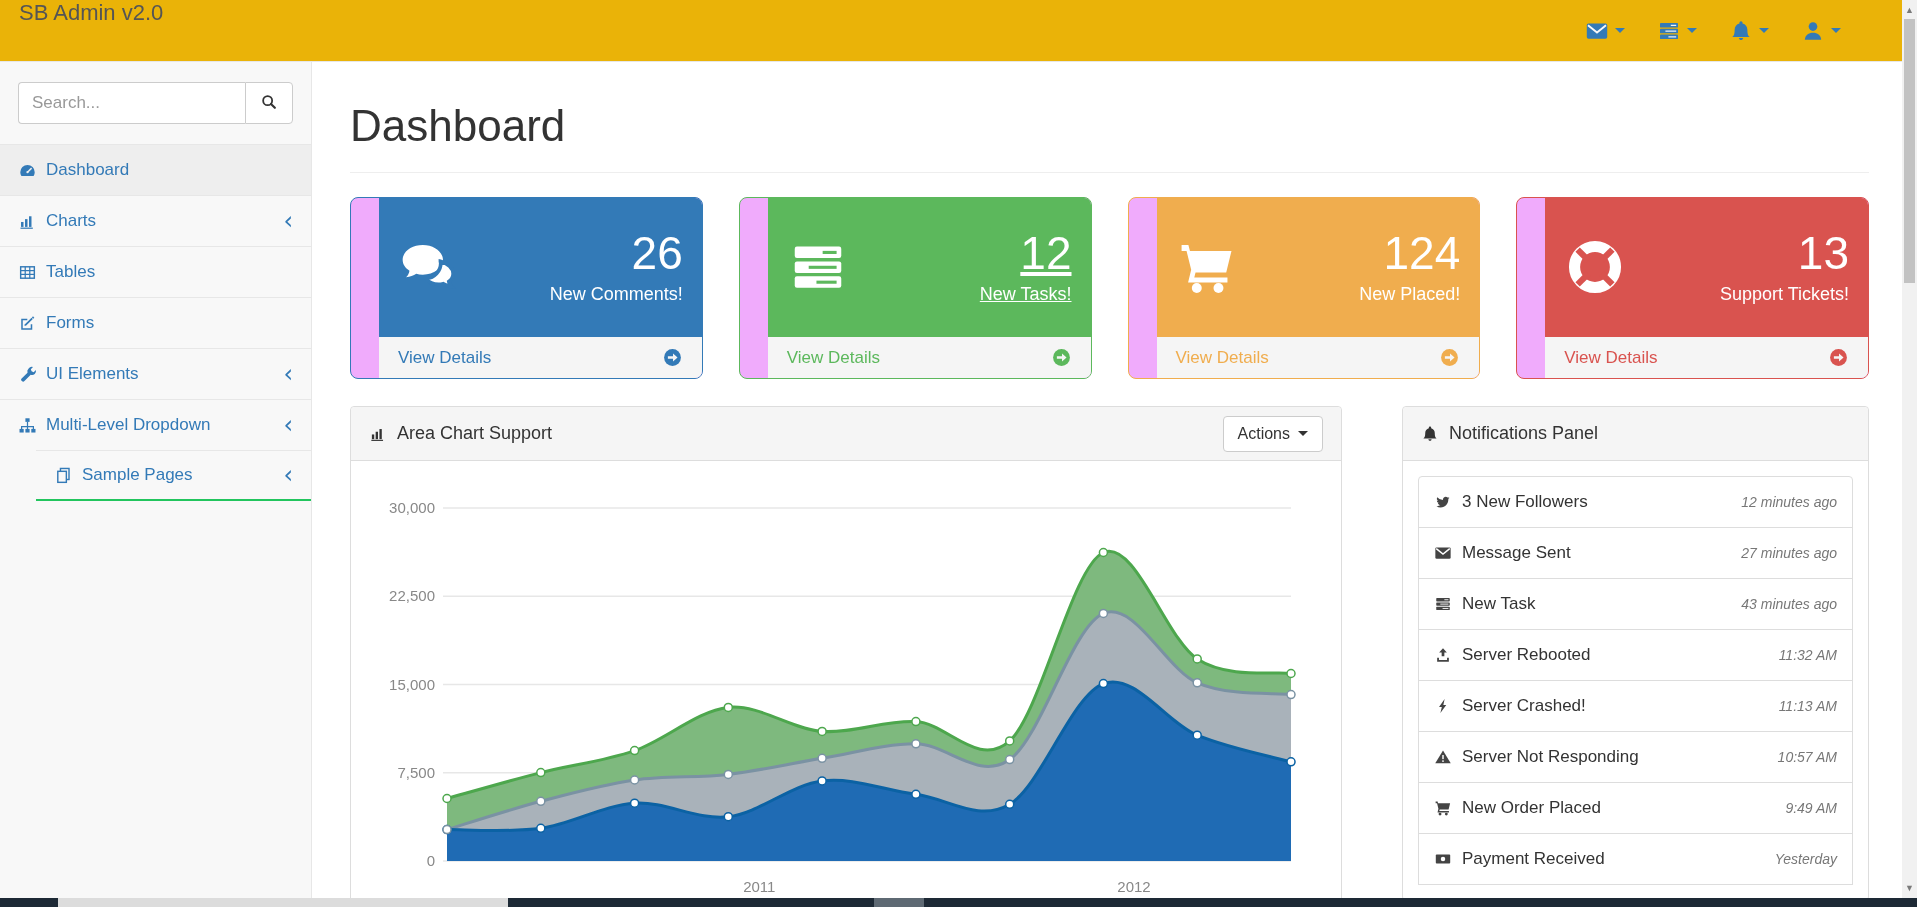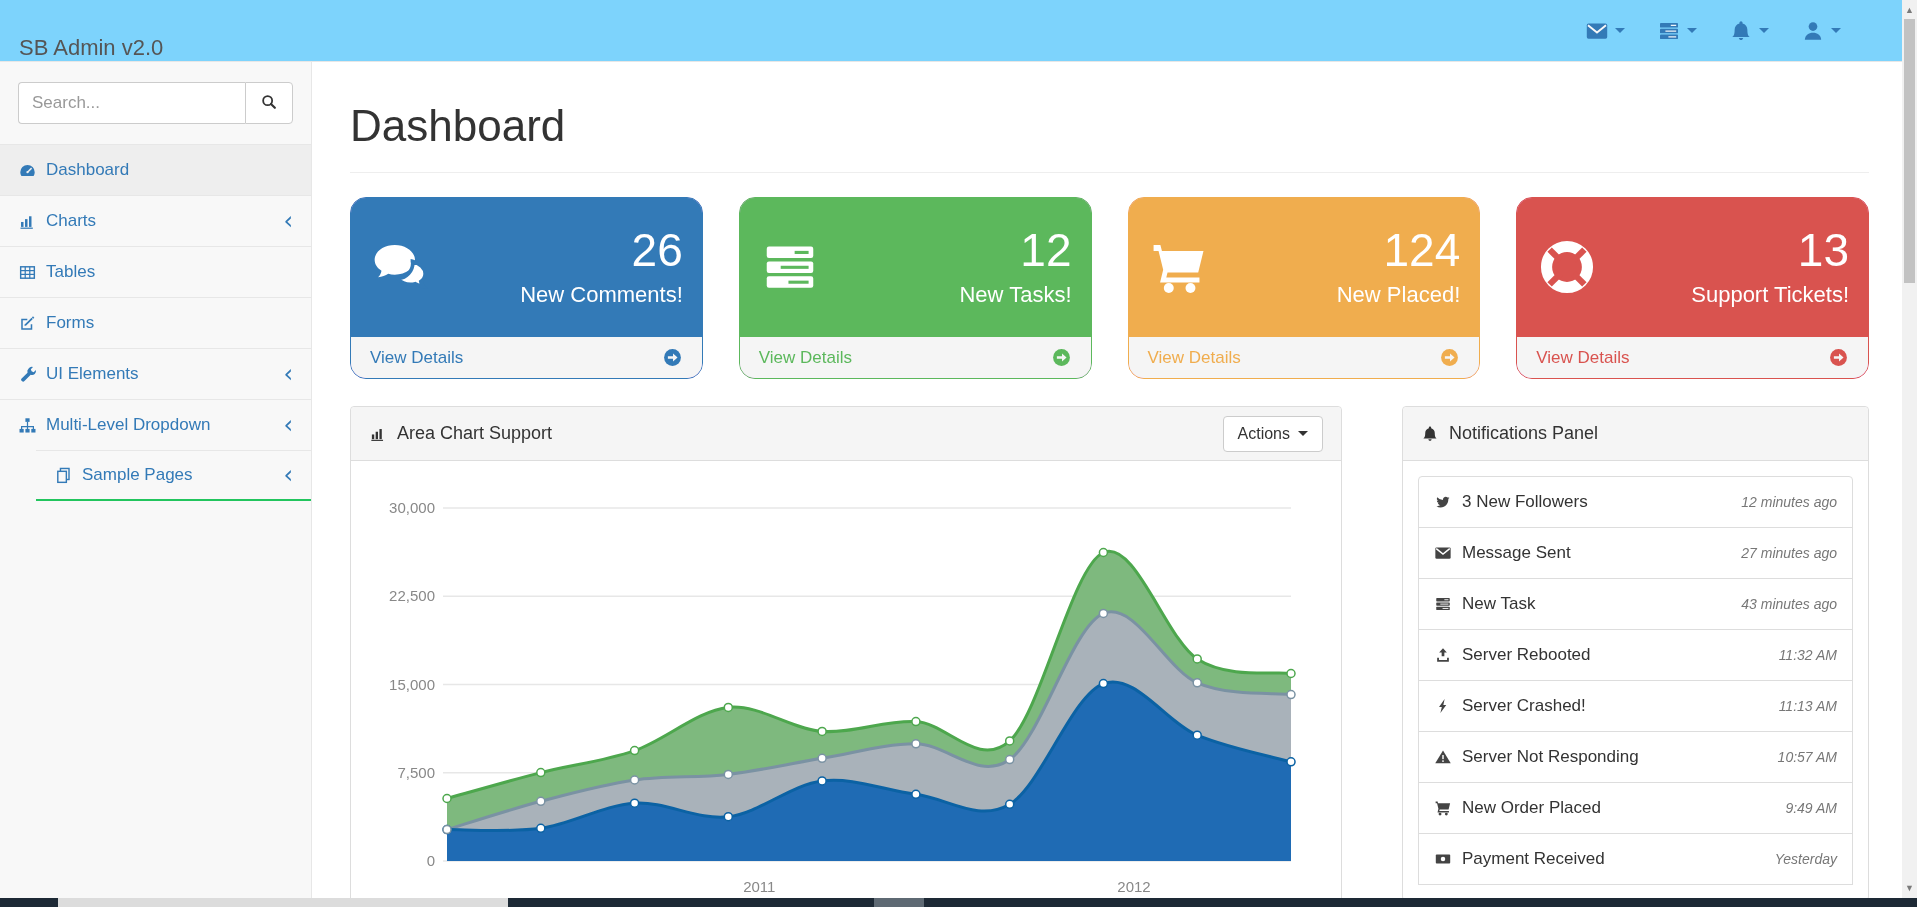--- a/index.html
+++ b/index.html
@@ -1,22 +1,22 @@
 <!DOCTYPE html>
 <html><head>
 <meta charset="utf-8">
 <style>
   * { margin:0; padding:0; box-sizing:border-box; }
   html,body { width:1917px; height:907px; overflow:hidden; background:#fff; }
   #app { position:relative; width:1917px; height:907px; background:#fff; overflow:hidden;
          font-family:"Liberation Sans", sans-serif; color:#333; }
 
   
-  header { position:absolute; left:0; top:0; width:1902px; height:62px; background:#7dd3fc;
-           border-bottom:1px solid #e7e7e7; display:flex; align-items:flex-end; z-index:5; }
+  header { position:absolute; left:0; top:0; width:1902px; height:62px; background:#eab308;
+           border-bottom:1px solid #e7e7e7; display:flex; align-items:flex-start; z-index:5; }
   .brand { margin-left:19px; font-size:22px; color:#555; text-decoration:none; }
   #nav-menus { margin-left:auto; margin-right:45px; display:flex; height:100%; }
   .nav-item { display:flex; align-items:center; gap:6px; padding:0 16px; color:#337ab7; cursor:pointer; }
   .caret { display:inline-block; width:0; height:0; border-left:5px solid transparent;
            border-right:5px solid transparent; border-top:5px solid currentColor; }
 
   
   aside { position:absolute; left:0; top:62px; width:312px; height:836px; background:#f8f8f8;
           border-right:1px solid #e7e7e7; }
   .search-wrap { display:flex; margin:20px 18px; height:42px; }
@@ -32,25 +32,25 @@
   #side-menu li:last-child { border-bottom:2px solid #22c55e;margin-left:36px; }
   .side-item.active { background:#eee; }
   .side-icon { width:28px; display:flex; align-items:center; }
   .angle { margin-left:auto; font-size:24px; line-height:1; color:#337ab7; font-family:"DejaVu Sans", sans-serif; }
 
   
   main { position:absolute; left:313px; top:62px; width:1589px; height:836px; background:#fff; }
   h1 { margin:38px 37px 0; font-size:44px; font-weight:500; color:#333; line-height:52px; }
   .page-line { margin:20px 33px 0 37px; border-bottom:1px solid #eee; }
   #stats-row { display:flex; gap:36px; margin:24px 33px 0 37px; }
-  .stat { flex:1; border:1px solid; border-radius:16px; overflow:hidden; background:#f0abfc; }
+  .stat { flex:1; border:1px solid; border-radius:8px; overflow:hidden; background:#f0abfc;padding-left:28px; }
   .stat-head { display:flex; align-items:center; padding:17px 19px; color:#fff; height:138px; }
   .stat-right { margin-left:auto; text-align:right; }
   .stat-num { font-size:46px; line-height:1.05; }
-  .stat-label { font-size:22px; margin-top:7px; }
+  .stat-label { font-size:18px; margin-top:7px; }
   .stat-foot { display:flex; align-items:center; justify-content:space-between; background:#f5f5f5;
           padding:0 19px; height:42px; font-size:17px; border-top:1px solid; cursor:pointer; text-decoration:none; }
 
   .row2 { display:flex; align-items:flex-start; margin:27px 33px 0 37px; gap:60px; }
   .panel { border:1px solid #ddd; border-radius:4px; background:#fff; }
   .area-panel { width:992px; }
   .notif-panel { flex:1; }
   .panel-heading { display:flex; align-items:center; background:#f5f5f5; border-bottom:1px solid #ddd;
           padding:0 18px; height:54px; font-size:18px; color:#333; border-radius:4px 4px 0 0; gap:10px; }
   .btn-actions { margin-left:auto; display:flex; align-items:center; gap:8px; border:1px solid #ccc;
@@ -232,21 +232,21 @@
        <span>View Details</span>
        <span style="display:flex;">
               <svg xmlns="http://www.w3.org/2000/svg" viewBox="0 0 20 20" width="21" height="21" fill="currentColor">
                 <circle cx="10" cy="10" r="8"></circle>
                 <path d="M5.6 8.9h4.9V6.2L14.8 10l-4.3 3.8v-2.7H5.6z" fill="#f5f5f5"></path>
               </svg>
             </span>
      </a>
    </div>
         <div class="stat" style="border-color:#5cb85c;">
-     <div class="stat-head" style="background:#5cb85c;">
+     <div class="stat-head" style="background:#5cb85c;text-decoration:underline;">
        <span style="display:flex;">
               <svg xmlns="http://www.w3.org/2000/svg" viewBox="0 0 20 20" width="62" height="62" fill="currentColor">
                 <rect x="2.5" y="3.4" width="15" height="3.7" rx="0.7"></rect>
                 <rect x="2.5" y="8.2" width="15" height="3.7" rx="0.7"></rect>
                 <rect x="2.5" y="13" width="15" height="3.7" rx="0.7"></rect>
                 <rect x="11.5" y="4.8" width="4.5" height="1" fill="#5cb85c"></rect>
                 <rect x="7" y="9.6" width="9" height="1" fill="#5cb85c"></rect>
                 <rect x="9.5" y="14.4" width="6.5" height="1" fill="#5cb85c"></rect>
               </svg>
             </span>

